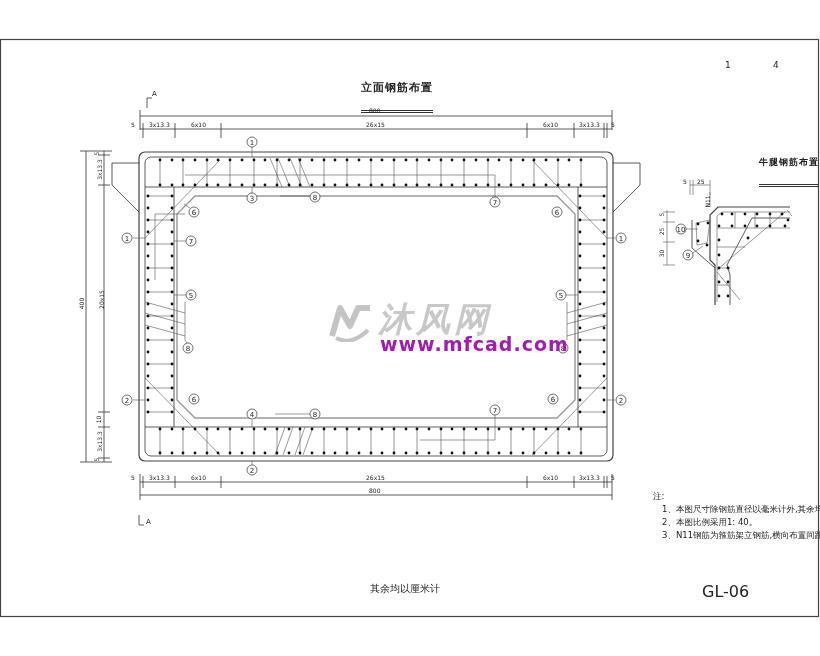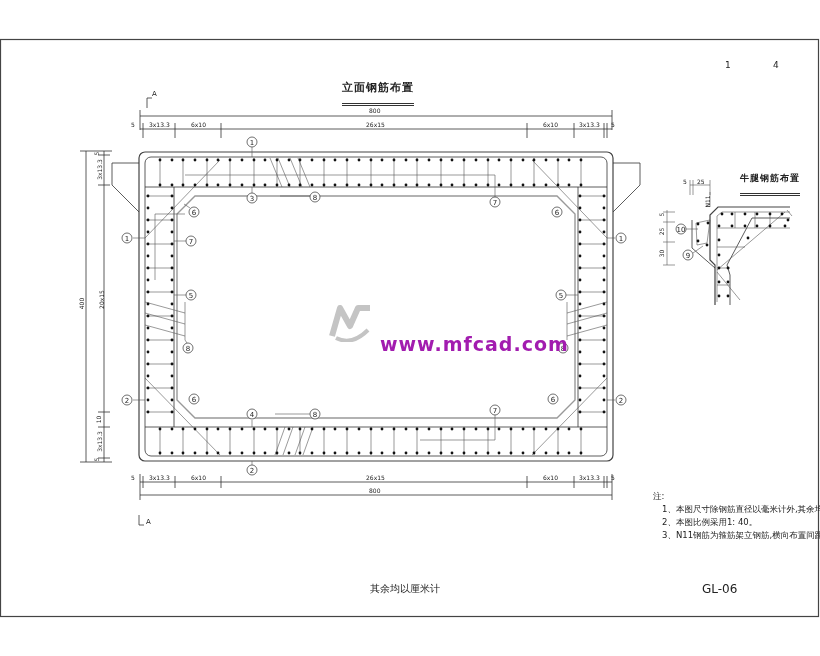--- a/index.html
+++ b/index.html
@@ -8,21 +8,21 @@
   #sheet { position: absolute; left: 0; top: 0; width: 820px; height: 656px; }
   svg text { font-family: "DejaVu Sans", "Liberation Sans", sans-serif; fill: #222; }
   .ln { stroke: #333; stroke-width: 0.8; fill: none; }
   .ln2 { stroke: #444; stroke-width: 1.2; fill: none; }
   .thin { stroke: #555; stroke-width: 0.6; fill: none; }
   .gray { stroke: #999; stroke-width: 1.4; fill: none; }
   .dot { fill: #111; }
   .bub { stroke: #333; stroke-width: 0.7; fill: #fff; }
   .abs { position: absolute; white-space: nowrap; color: #222; }
   .title-lbl { font-size: 11px; font-weight: bold; letter-spacing: 1px; }
-  .title-ul { border-bottom: 3px double #333; padding-bottom: 8px; }
+  .title-ul { border-bottom: 3px double #333; padding-bottom: 15px; margin-left: 19px; }
   .note { font-size: 8.5px; line-height: 13px; }
   .small { font-size: 9px; }
   .wm { font-size: 34px; font-weight: bold; color: #c8c8c8; font-style: italic; letter-spacing: 4px; }
   .wm-url { font-size: 19px; color: #a21caf; letter-spacing: 1px; font-weight: bold; }
 </style>
 </head>
 <body>
 
 <div id="sheet">
 <svg width="820" height="656" viewBox="0 0 820 656" xmlns="http://www.w3.org/2000/svg">
@@ -595,39 +595,40 @@
 
 <div class="abs" style="left:76px; top:300px; font-size:6px; transform:rotate(-90deg);">400</div>
 <div class="abs" style="left:95px; top:150px; font-size:6px; transform:rotate(-90deg);">5</div>
 <div class="abs" style="left:89px; top:166px; font-size:6px; transform:rotate(-90deg);">3x13.3</div>
 <div class="abs" style="left:92px; top:296px; font-size:6px; transform:rotate(-90deg);">20x15</div>
 <div class="abs" style="left:95px; top:416px; font-size:6px; transform:rotate(-90deg);">10</div>
 <div class="abs" style="left:89px; top:438px; font-size:6px; transform:rotate(-90deg);">3x13.3</div>
 <div class="abs" style="left:95px; top:456px; font-size:6px; transform:rotate(-90deg);">5</div>
 
 
-<div class="abs title-lbl title-ul" style="left:740px; top:172px; font-size:9px;">牛腿钢筋布置</div>
+<div class="abs title-lbl title-ul" style="left:740px; top:156px; font-size:9px;">牛腿钢筋布置</div>
 <div class="abs" style="left:683px; top:178px; font-size:6px;">5</div>
 <div class="abs" style="left:697px; top:178px; font-size:6px;">25</div>
 <div class="abs" style="left:660px; top:211px; font-size:6px; transform:rotate(-90deg);">5</div>
 <div class="abs" style="left:658px; top:228px; font-size:6px; transform:rotate(-90deg);">25</div>
 <div class="abs" style="left:658px; top:250px; font-size:6px; transform:rotate(-90deg);">30</div>
 <div class="abs" style="left:701px; top:198px; font-size:6px; transform:rotate(-90deg);">N11</div>
 
 
 <div class="abs note" style="left:653px; top:490px;">注:</div>
 <div class="abs note" style="left:662px; top:503px;">1、本图尺寸除钢筋直径以毫米计外,其余均以厘米计。</div>
 <div class="abs note" style="left:662px; top:516px;">2、本图比例采用1: 40。</div>
 <div class="abs note" style="left:662px; top:529px;">3、N11钢筋为箍筋架立钢筋,横向布置间距为50cm。</div>
 
 
 <div class="abs" style="left:370px; top:582px; font-size:10px;">其余均以厘米计</div>
-<div class="abs" style="left:702px; top:582px; font-size:12px;">GL-06</div>
+<div class="abs" style="left:702px; top:582px; font-size:16px;">GL-06</div>
 
 
 <div class="abs" style="left:328px; top:300px;">
   <svg width="46" height="42" viewBox="0 0 46 42">
     <path d="M4 36 L12 8 L22 26 L30 8 L42 8" stroke="#c4c4c4" stroke-width="6" fill="none" stroke-linejoin="round"></path>
     <path d="M8 38 Q24 46 40 30" stroke="#c4c4c4" stroke-width="4" fill="none"></path>
   </svg>
 </div>
+<div class="abs wm" style="left:378px; top:297px;">沐风网</div>
 <div class="abs wm-url" style="left:380px; top:333px;">www.mfcad.com</div>
 </div>
 
 </body></html>

